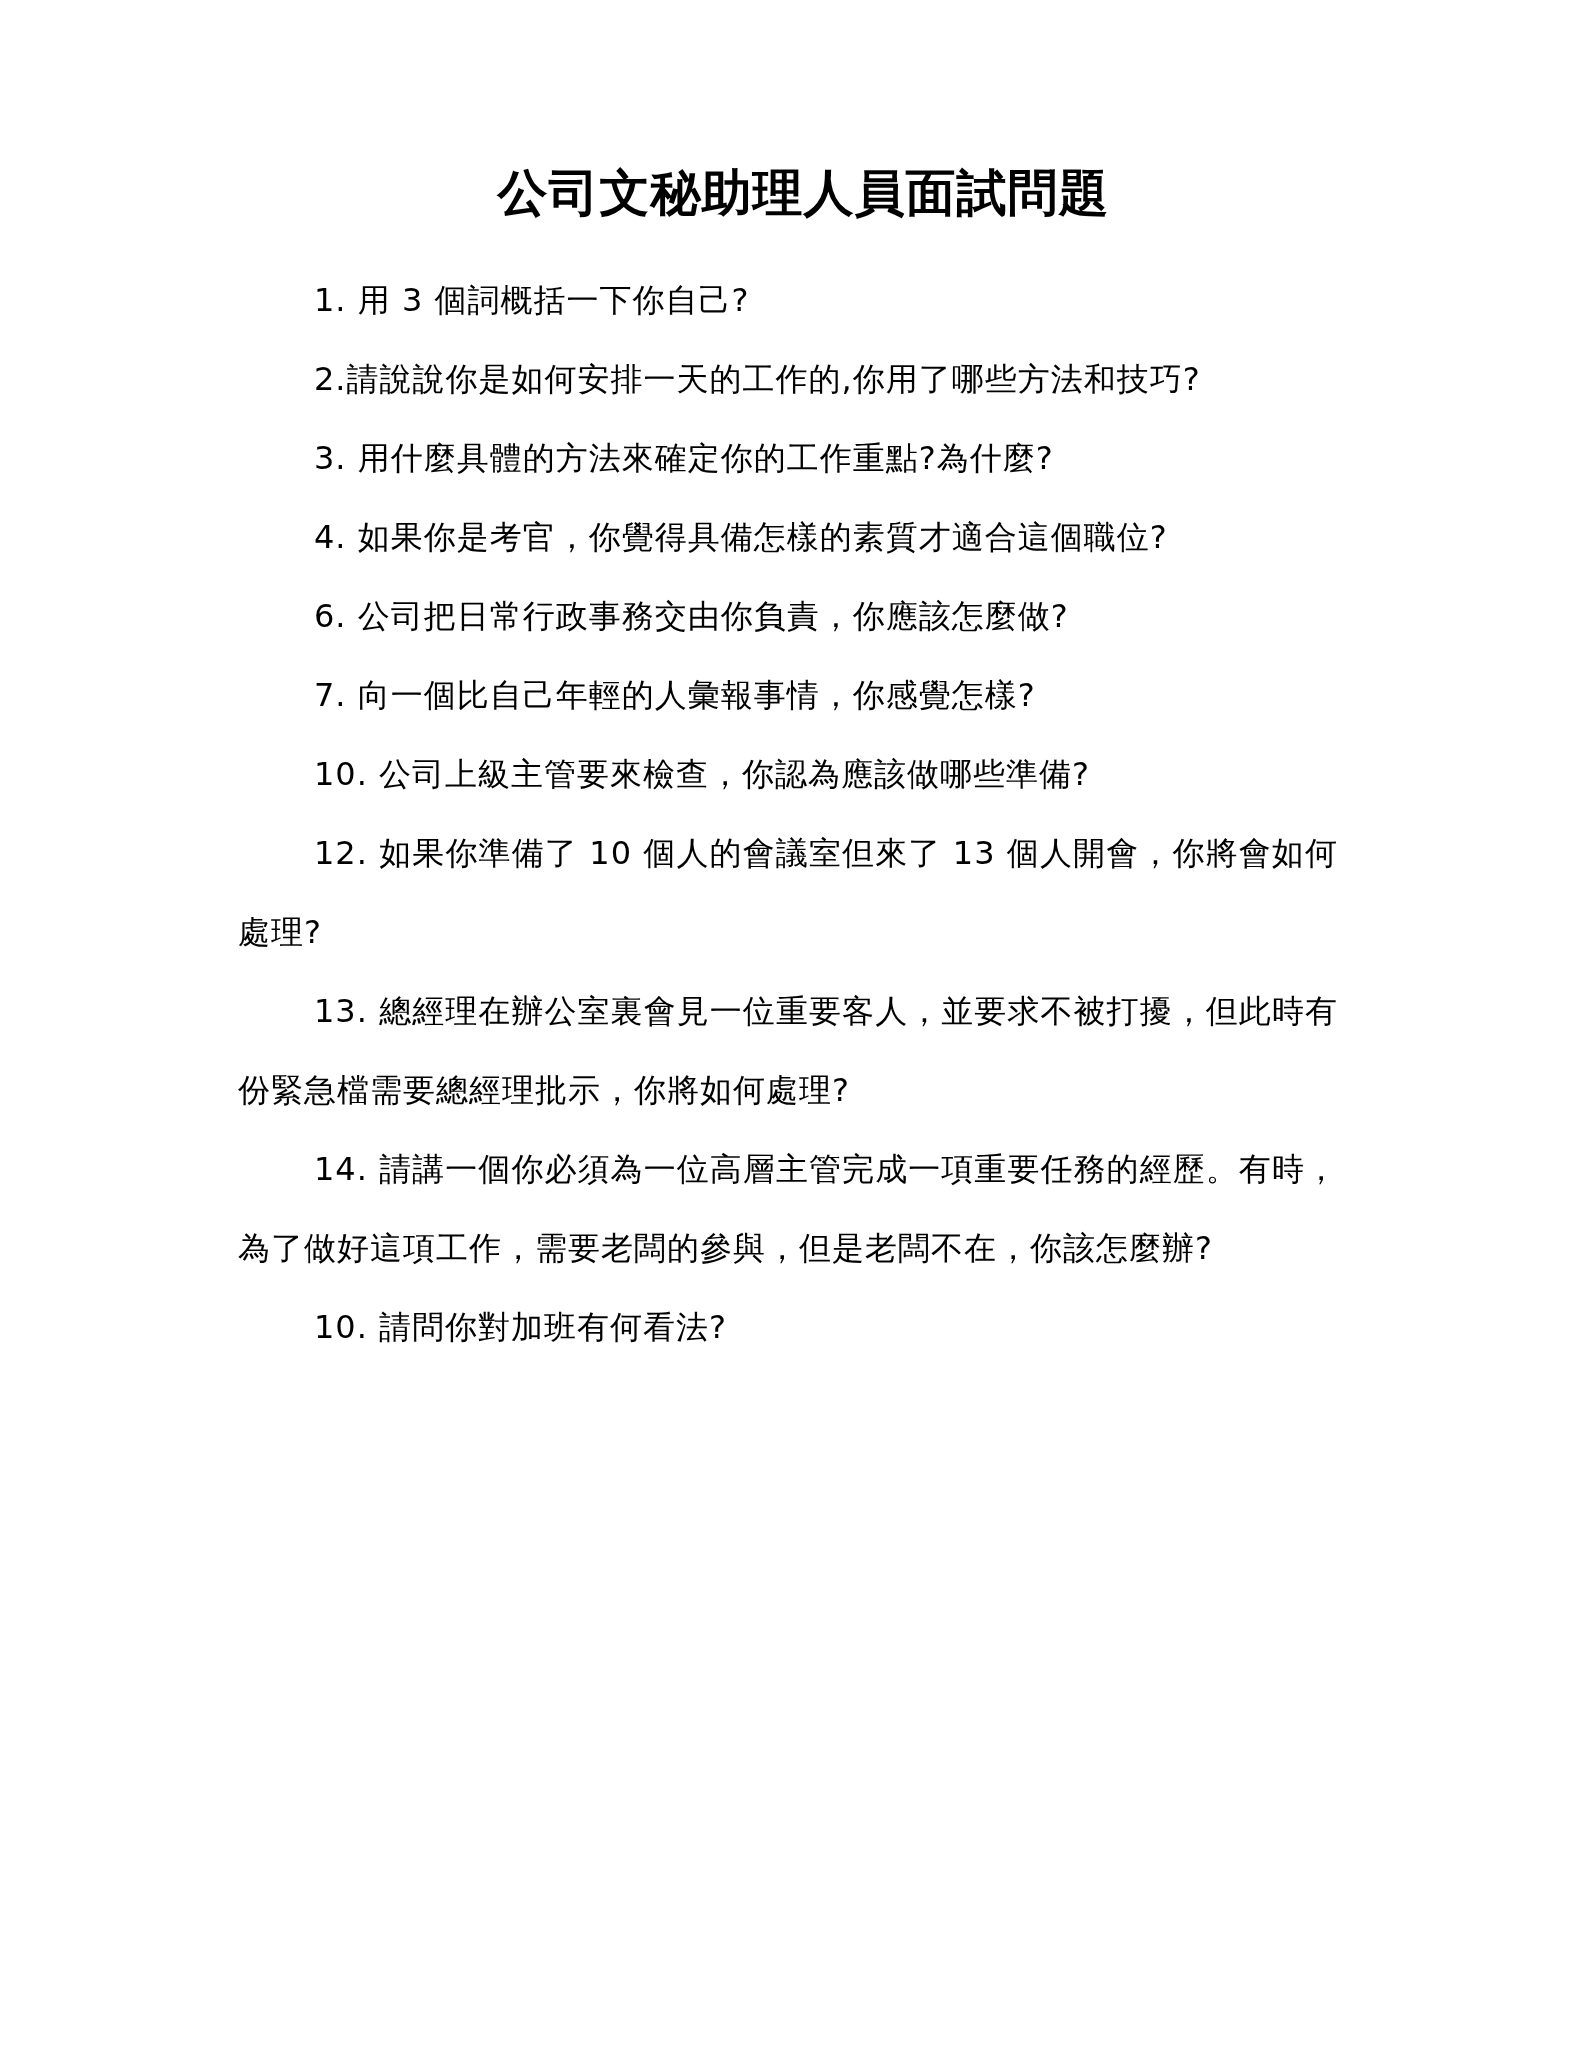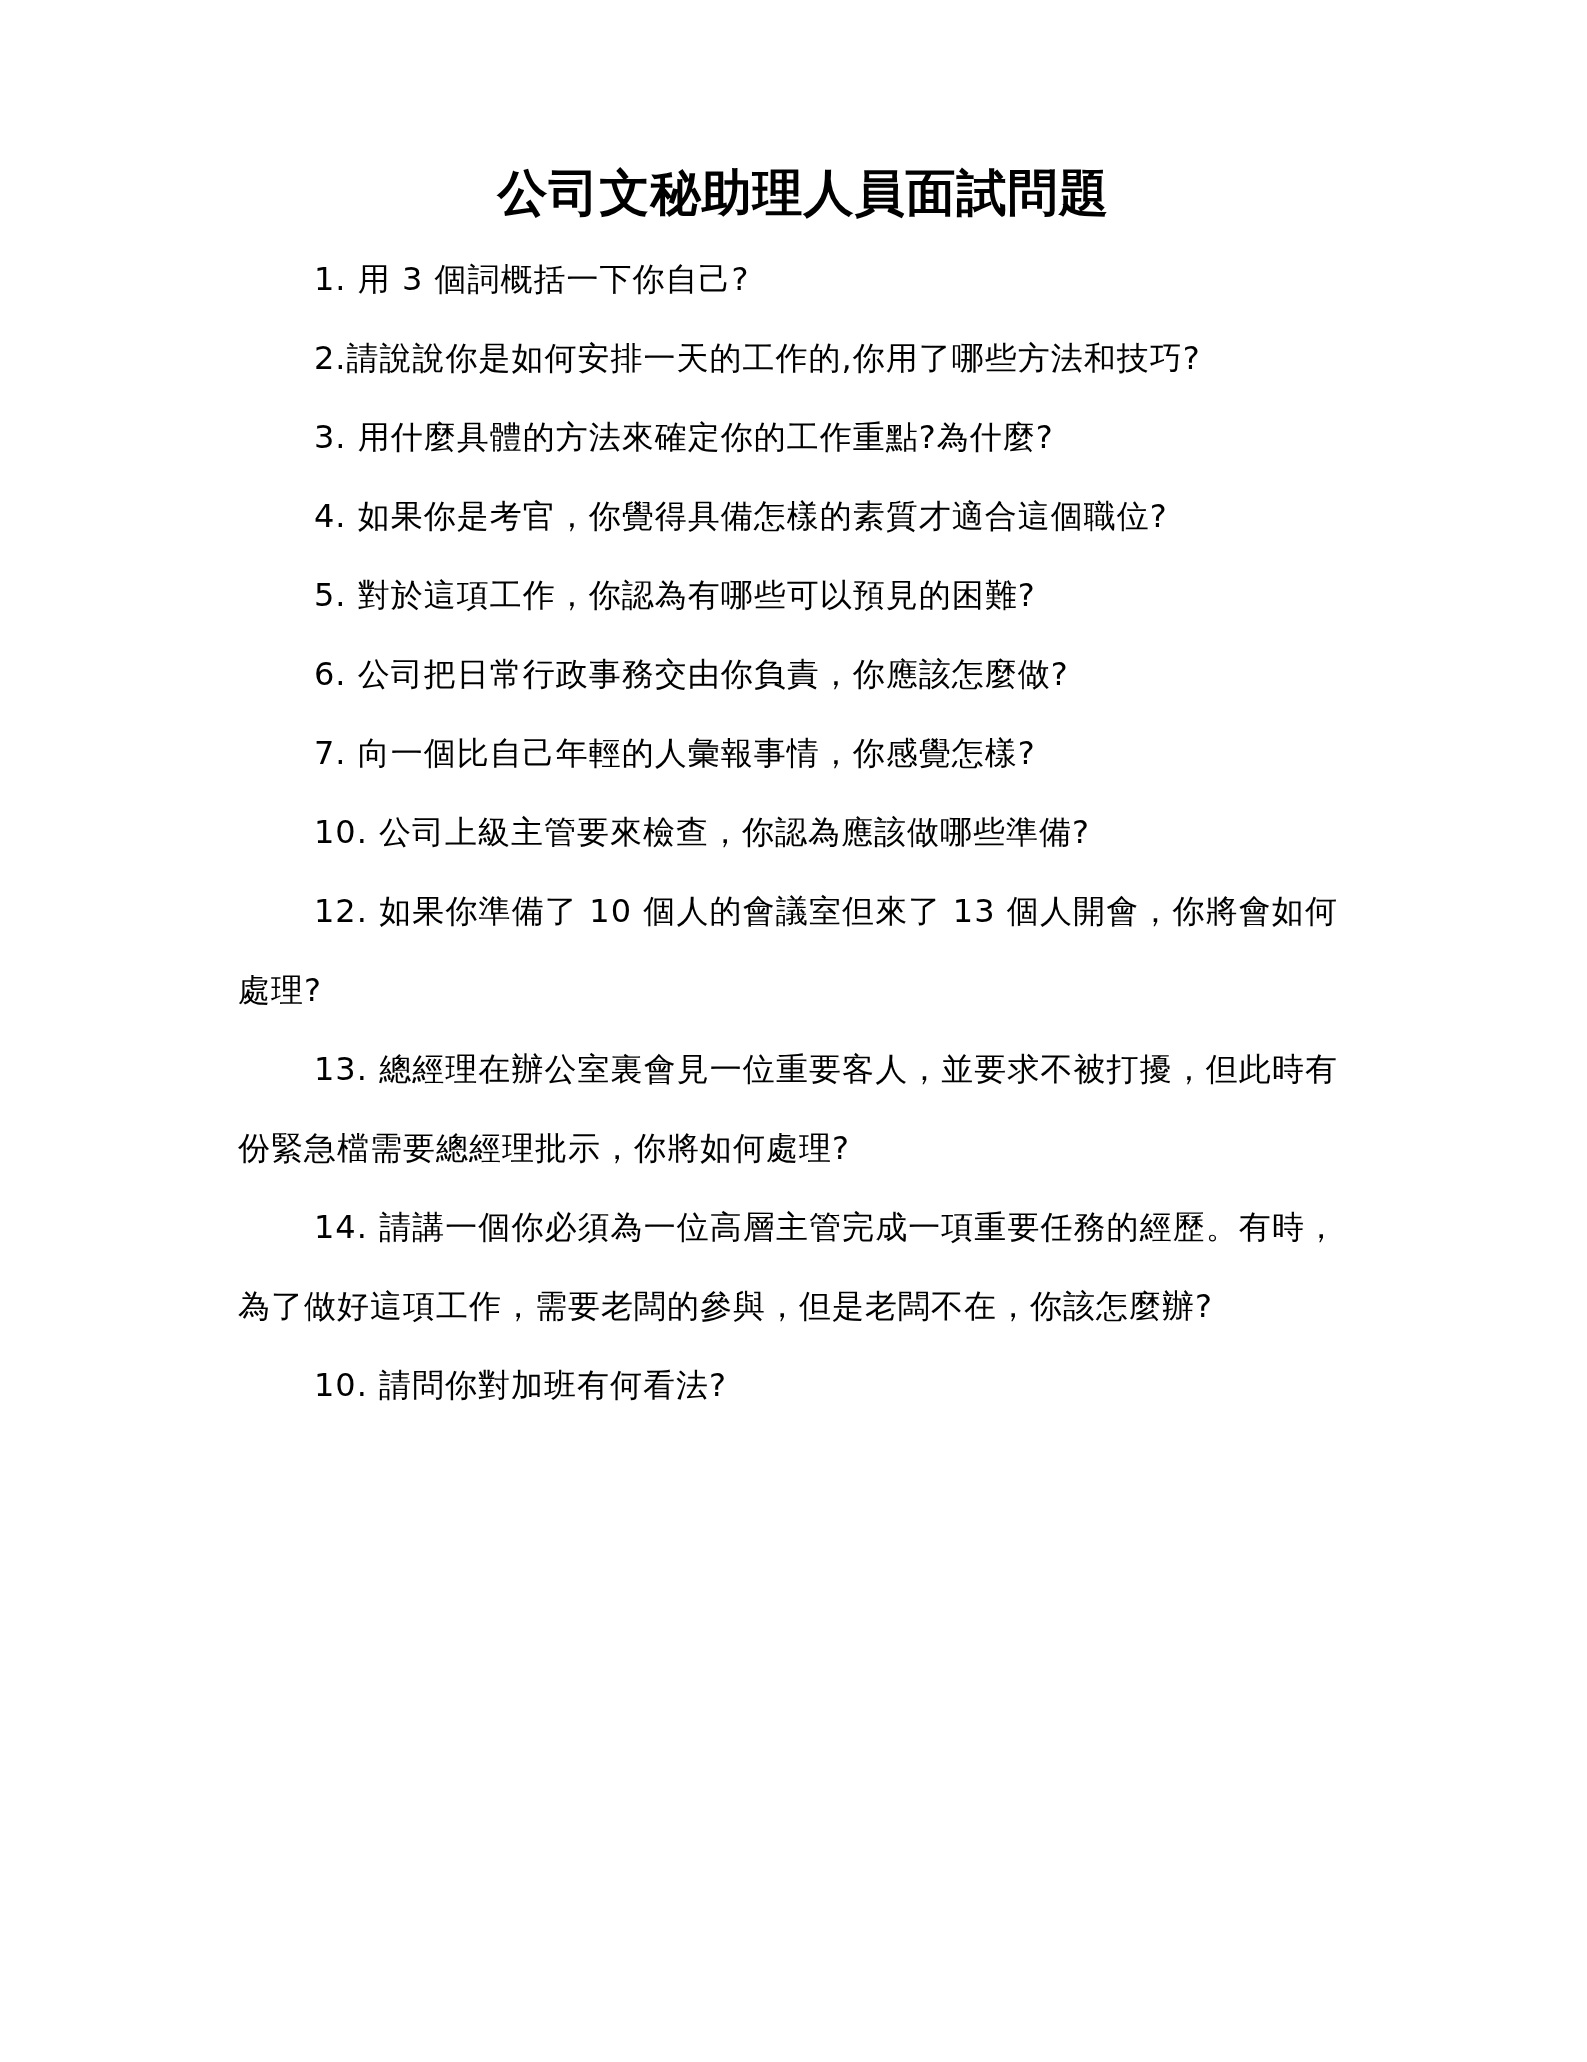--- a/index.html
+++ b/index.html
@@ -31,21 +31,21 @@
       font-family: "DejaVu Serif", "Liberation Serif", serif;
       font-weight: bold;
       font-size: 50px;
       line-height: 70px;
       letter-spacing: 1px;
       margin: 10px;
     }
     .body {
       position: absolute;
       left: 238px;
-      top: 240px;
+      top: 261px;
       width: 1100px;
       font-family: "DejaVu Sans", "Liberation Sans", sans-serif;
       font-size: 32px;
       line-height: 79px;
       letter-spacing: 1px;
     }
     .q {
       margin: 0;
       text-indent: 76px;
       text-align: justify;
@@ -55,21 +55,20 @@
 <body>
 
 <div class="page">
   <h1 class="title">公司文秘助理人員面試問題</h1>
 
   <div class="body">
     <p class="q">1. 用 3 個詞概括一下你自己?</p>
     <p class="q">2.請說說你是如何安排一天的工作的,你用了哪些方法和技巧?</p>
     <p class="q">3. 用什麼具體的方法來確定你的工作重點?為什麼?</p>
     <p class="q">4. 如果你是考官，你覺得具備怎樣的素質才適合這個職位?</p>
-    <p class="q">5. 對於這項工作，你認為有哪些可以預見的困難?</p>
     <p class="q">6. 公司把日常行政事務交由你負責，你應該怎麼做?</p>
     <p class="q">7. 向一個比自己年輕的人彙報事情，你感覺怎樣?</p>
     <p class="q">10. 公司上級主管要來檢查，你認為應該做哪些準備?</p>
     <p class="q">12. 如果你準備了 10 個人的會議室但來了 13 個人開會，你將會如何處理?</p>
     <p class="q">13. 總經理在辦公室裏會見一位重要客人，並要求不被打擾，但此時有份緊急檔需要總經理批示，你將如何處理?</p>
     <p class="q">14. 請講一個你必須為一位高層主管完成一項重要任務的經歷。有時，為了做好這項工作，需要老闆的參與，但是老闆不在，你該怎麼辦?</p>
     <p class="q">10. 請問你對加班有何看法?</p>
   </div>
 </div>
 

